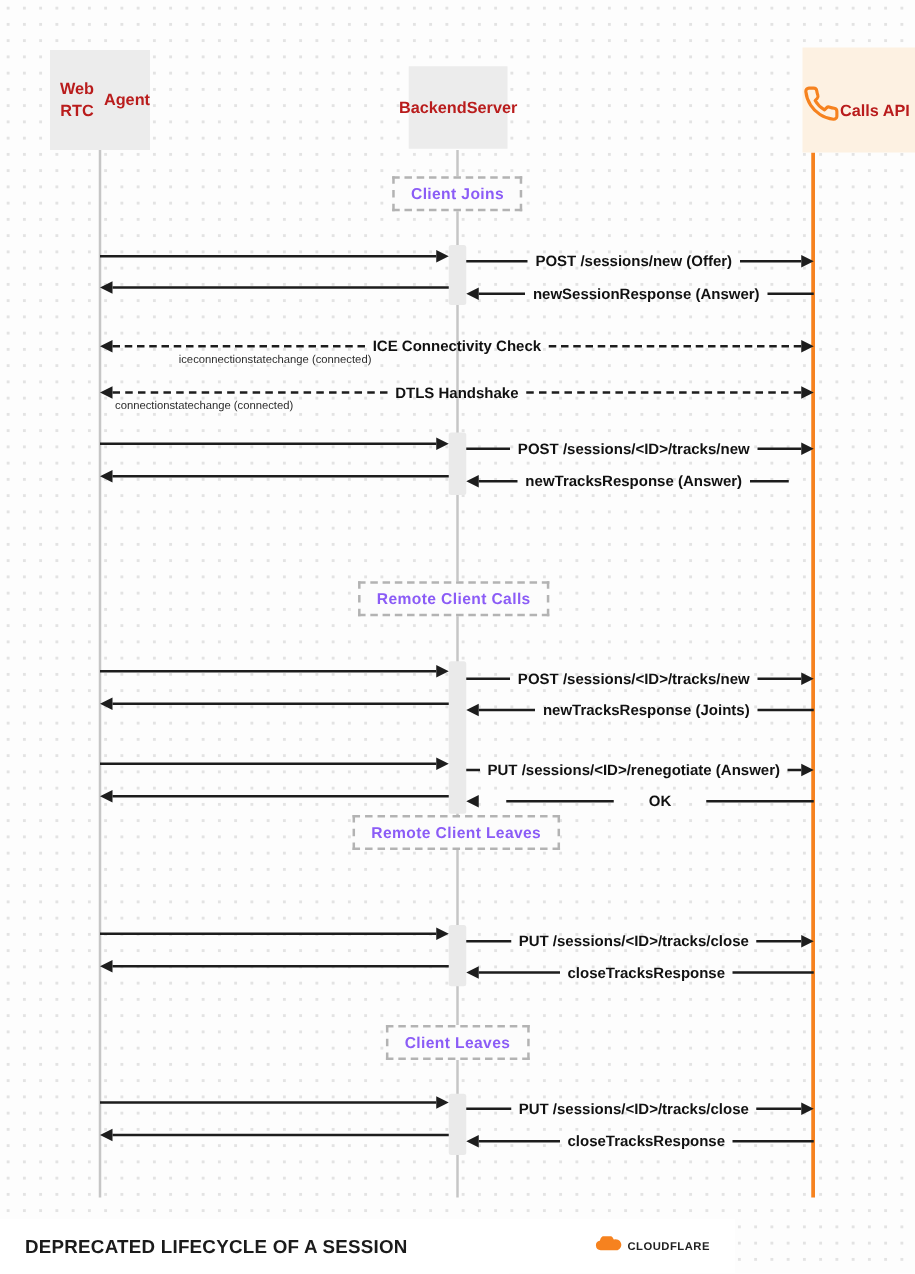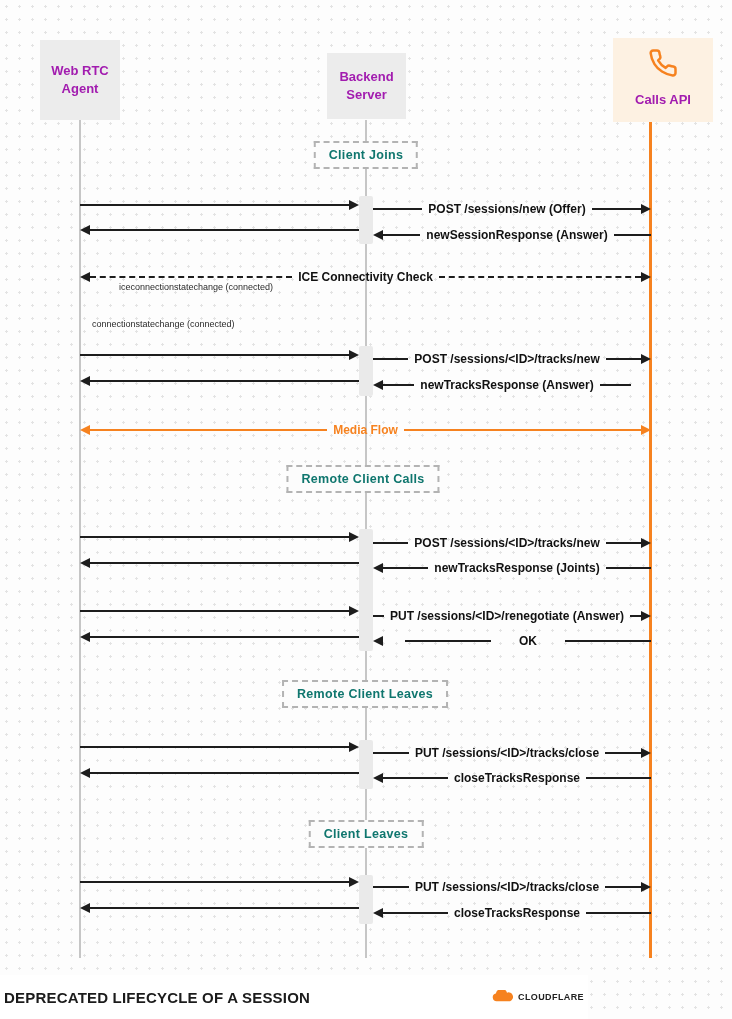--- a/index.html
+++ b/index.html
@@ -5,52 +5,52 @@
   html,body{margin:0;padding:0;background:#fff;}
   #canvas{
     position:relative;width:732px;height:1019px;overflow:hidden;
     font-family:"Liberation Sans",sans-serif;
     background-color:#fdfdfd;
     background-image:radial-gradient(#e3e3e3 1.1px, rgba(0,0,0,0) 1.2px);
     background-size:13px 13px;
   }
   
   .actor{
-    position:absolute;display:flex;flex-direction:column;align-items:center;justify-content:center;
-    background:#ececec;color:#a21caf;font-weight:bold;font-size:13px;line-height:18px;text-align:center;
+    position:absolute;display:flex;flex-direction:row;align-items:center;justify-content:center;
+    background:#ececec;color:#b91c1c;font-weight:bold;font-size:13px;line-height:18px;text-align:center;
   }
   .actor.calls{background:#fdf1e2;justify-content:flex-start;padding-top:10px;box-sizing:border-box;}
   .actor.calls .alabel{margin-top:8px;}
   
   .lifeline{position:absolute;background:#c6c6c6;}
   .lifeline.orange{background:#f6821f;}
   
   .activation{position:absolute;left:359px;width:14px;background:#eaeaea;border-radius:2px;}
   
   .section{
     position:absolute;transform:translateX(-50%);white-space:nowrap;
-    border:2px dashed #b3b3b3;color:#0f766e;background:#fcfcfc;
+    border:2px dashed #b3b3b3;color:#8b5cf6;background:#fcfcfc;
     font-size:12.5px;font-weight:600;letter-spacing:.3px;padding:5px 13px;
   }
   
   .arrow{position:absolute;display:flex;align-items:center;height:12px;}
   .seg{flex:1;height:0;border-top:2px solid #1d1d1d;min-width:0;}
   .seg.dashed{border-top-style:dashed;}
   .seg.o{border-top-color:#f6821f;}
   .head{width:0;height:0;flex:0 0 auto;}
   .head.r{border-left:10px solid #1d1d1d;border-top:5px solid transparent;border-bottom:5px solid transparent;}
   .head.l{border-right:10px solid #1d1d1d;border-top:5px solid transparent;border-bottom:5px solid transparent;}
   .head.r.o{border-left-color:#f6821f;}
   .head.l.o{border-right-color:#f6821f;}
   .lbl{font-size:12px;font-weight:bold;color:#111;white-space:nowrap;padding:0 6px;flex:0 0 auto;}
   .lbl.o{color:#f6821f;}
   
   .note{position:absolute;font-size:9px;color:#2b2b2b;white-space:nowrap;}
   
-  .footer{position:absolute;left:0;top:975px;width:588px;height:44px;background:#ffffff;display:flex;align-items:center;justify-content:space-between;box-sizing:border-box;padding:0 4px;}
+  .footer{position:absolute;left:0;top:975px;width:588px;height:44px;background:#ffffff;display:flex;align-items:center;justify-content:space-between;box-sizing:border-box;padding:0 20px;}
   .footer .title{font-size:15px;font-weight:800;color:#1b1b1b;letter-spacing:.2px;}
   .brand{display:flex;align-items:center;gap:4px;text-align:right;}
   .brand .wordmark{font-size:9px;font-weight:bold;color:#222;letter-spacing:.4px;}
 </style>
 </head>
 <body>
 
 <div id="canvas">
 
   <div class="lifeline" style="left:79px;top:120px;width:2px;height:838px;"></div>
@@ -64,32 +64,32 @@
   <div class="activation" style="top:875px;height:49px;"></div>
 
   <div class="actor" style="left:40px;top:40px;width:80px;height:80px;">
     <span>Web RTC</span>
     <span>Agent</span>
   </div>
   <div class="actor" style="left:327px;top:53px;width:79px;height:66px;">
     <span>Backend</span>
     <span>Server</span>
   </div>
-  <div class="actor calls" style="left:613px;top:38px;width:100px;height:84px;">
+  <div class="actor calls" style="left:642px;top:38px;width:90px;height:84px;">
     <span>
       <svg width="30" height="30" viewBox="0 0 24 24" fill="none" stroke="#f6821f" stroke-width="2" stroke-linecap="round" stroke-linejoin="round">
           <path d="M22 16.92v3a2 2 0 0 1-2.18 2 19.79 19.79 0 0 1-8.63-3.07 19.5 19.5 0 0 1-6-6 19.79 19.79 0 0 1-3.07-8.67A2 2 0 0 1 4.11 2h3a2 2 0 0 1 2 1.72 12.84 12.84 0 0 0 .7 2.81 2 2 0 0 1-.45 2.11L8.09 9.91a16 16 0 0 0 6 6l1.27-1.27a2 2 0 0 1 2.11-.45 12.84 12.84 0 0 0 2.81.7A2 2 0 0 1 22 16.92z"></path>
         </svg>
     </span>
     <span class="alabel">Calls API</span>
   </div>
 
   <div class="section" style="left:366px;top:141px;">Client Joins</div>
   <div class="section" style="left:363px;top:465px;">Remote Client Calls</div>
-  <div class="section" style="left:365px;top:680px;">Remote Client Leaves</div>
+  <div class="section" style="left:365px;top:652px;">Remote Client Leaves</div>
   <div class="section" style="left:366px;top:820px;">Client Leaves</div>
 
   <div class="arrow" style="left:80px;top:199px;width:279px;">
     <div class="seg"></div>
       <div class="head r"></div>
   </div>
   <div class="arrow" style="left:373px;top:203px;width:278px;">
     <div class="seg"></div>
     <div class="lbl">POST /sessions/new (Offer)</div>
     <div class="seg"></div>
@@ -107,22 +107,29 @@
     <div class="seg dashed"></div>
       <div class="head r"></div>
   </div>
 
   <div class="arrow" style="left:373px;top:229px;width:278px;">
     <div class="head l"></div>
       <div class="seg"></div>
     <div class="lbl">newSessionResponse (Answer)</div>
     <div class="seg"></div>
   </div>
-  <div class="note" style="left:76px;top:282px;padding-left:43px;">iceconnectionstatechange (connected)</div>
-
+  <div class="note" style="left:100px;top:282px;padding-left:43px;">iceconnectionstatechange (connected)</div>
+
+  <div class="arrow" style="left:80px;top:308px;width:571px;">
+    <div class="head l"></div>
+      <div class="seg dashed"></div>
+    <div class="lbl">DTLS Handshake</div>
+    <div class="seg dashed"></div>
+      <div class="head r"></div>
+  </div>
   <div class="note" style="left:92px;top:319px;">connectionstatechange (connected)</div>
 
   <div class="arrow" style="left:80px;top:349px;width:279px;">
     <div class="seg"></div>
       <div class="head r"></div>
   </div>
   <div class="arrow" style="left:373px;top:353px;width:278px;">
     <div class="seg"></div>
     <div class="lbl">POST /sessions/&lt;ID&gt;/tracks/new</div>
     <div class="seg"></div>
@@ -133,27 +140,20 @@
     <div class="head l"></div>
       <div class="seg"></div>
   </div>
   <div class="arrow" style="left:373px;top:379px;width:258px;">
     <div class="head l"></div>
       <div class="seg"></div>
     <div class="lbl">newTracksResponse (Answer)</div>
     <div class="seg"></div>
   </div>
 
-  <div class="arrow" style="left:80px;top:424px;width:571px;">
-    <div class="head l o"></div>
-      <div class="seg o"></div>
-    <div class="lbl o">Media Flow</div>
-    <div class="seg o"></div>
-      <div class="head r o"></div>
-  </div>
 
   <div class="arrow" style="left:80px;top:531px;width:279px;">
     <div class="seg"></div>
       <div class="head r"></div>
   </div>
   <div class="arrow" style="left:373px;top:537px;width:278px;">
     <div class="seg"></div>
     <div class="lbl">POST /sessions/&lt;ID&gt;/tracks/new</div>
     <div class="seg"></div>
       <div class="head r"></div>

